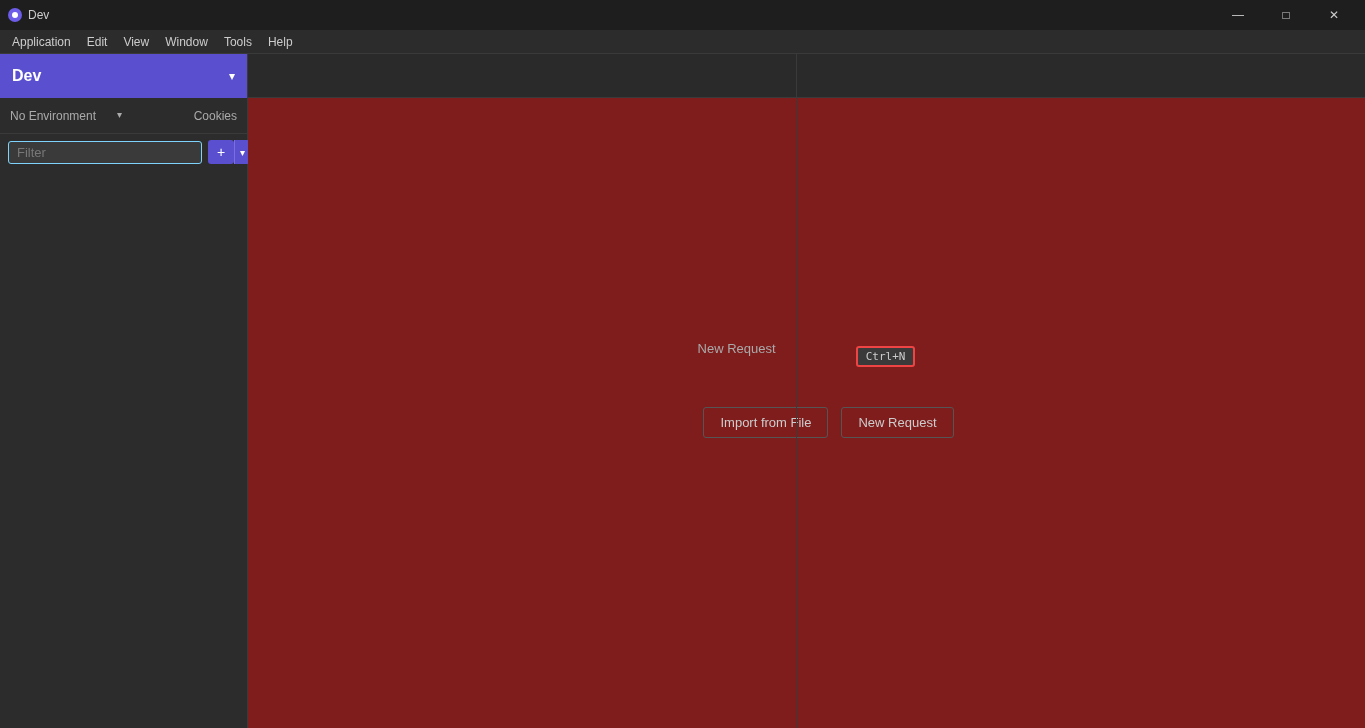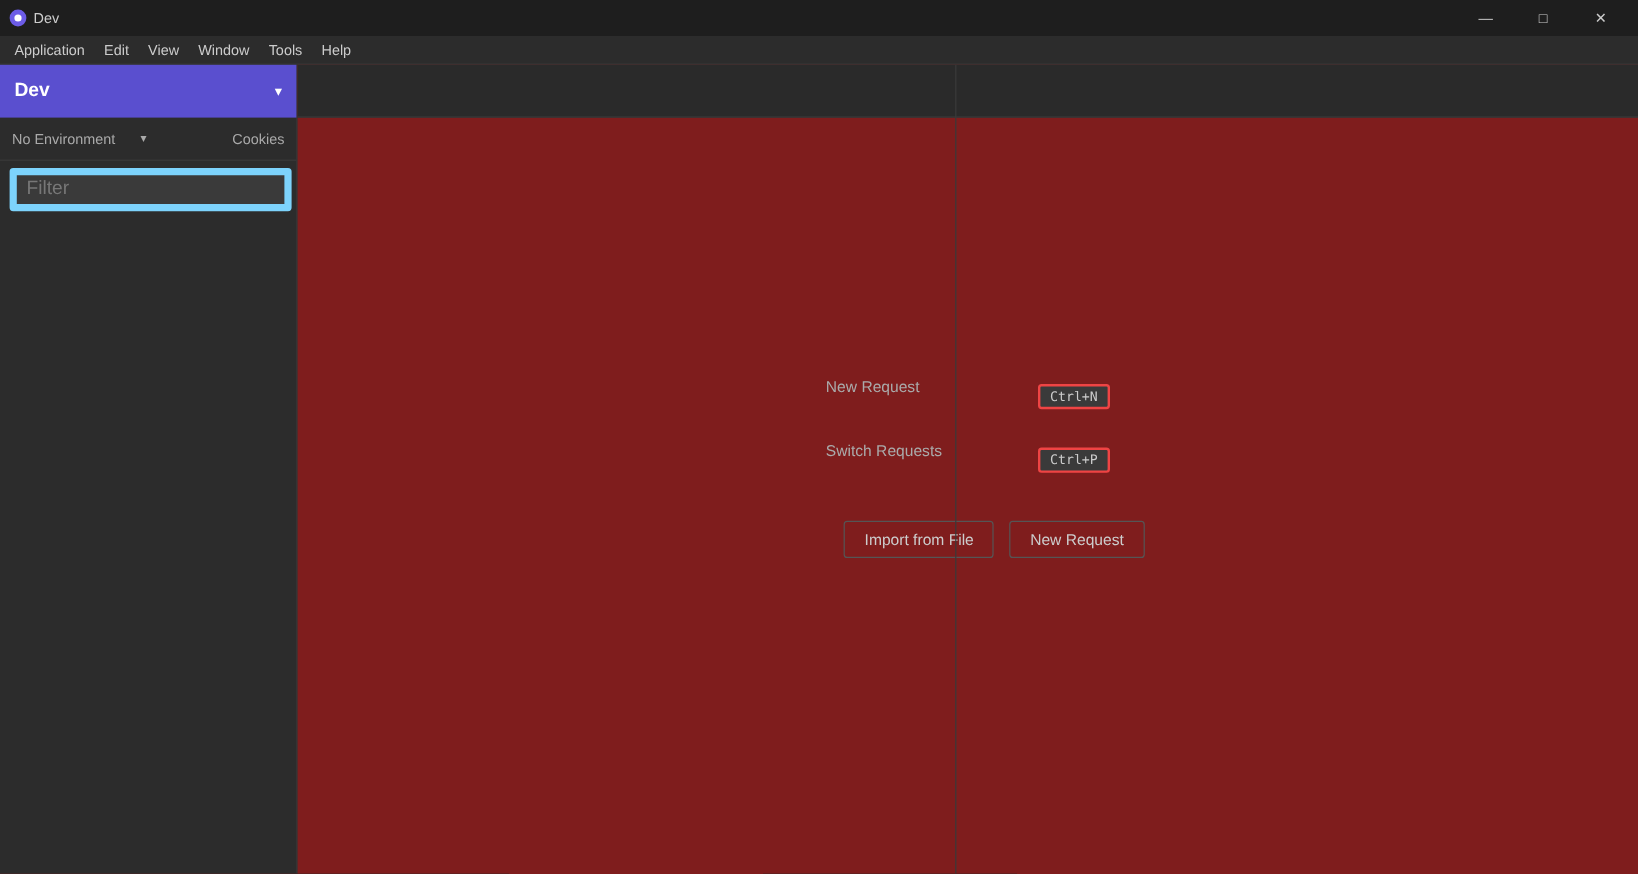--- a/index.html
+++ b/index.html
@@ -138,24 +138,24 @@
 
     .sidebar-filter-row {
       display: flex;
       align-items: center;
       padding: 6px 8px;
       gap: 6px;
     }
     .filter-input {
       flex: 1;
       background: #3a3a3a;
-      border: 6px solid #7dd3fc;
+      border: 1px solid #7dd3fc;
       border-radius: 3px;
       color: #ccc;
-      font-size: 16px;
+      font-size: 13px;
       padding: 3px 8px;
       outline: none;
     }
     .filter-input::placeholder { color: #777; }
     .add-btn {
       width: 26px;
       height: 24px;
       background: #5a4fcf;
       border: none;
       border-radius: 3px;
@@ -326,24 +326,20 @@
 
     <div class="center-content">
 
       <div class="shortcut-list">
 
         <div class="shortcut-row">
           <span class="shortcut-label">New Request</span>
           <span class="shortcut-key">Ctrl+N</span>
         </div>
 
-        <div class="shortcut-row">
-          <span class="shortcut-label">Switch Requests</span>
-          <span class="shortcut-key">Ctrl+P</span>
-        </div>
 
 
       </div>
 
       <div class="action-buttons">
         <button class="action-btn">Import from File</button>
         <button class="action-btn">New Request</button>
       </div>
 
     </div>

